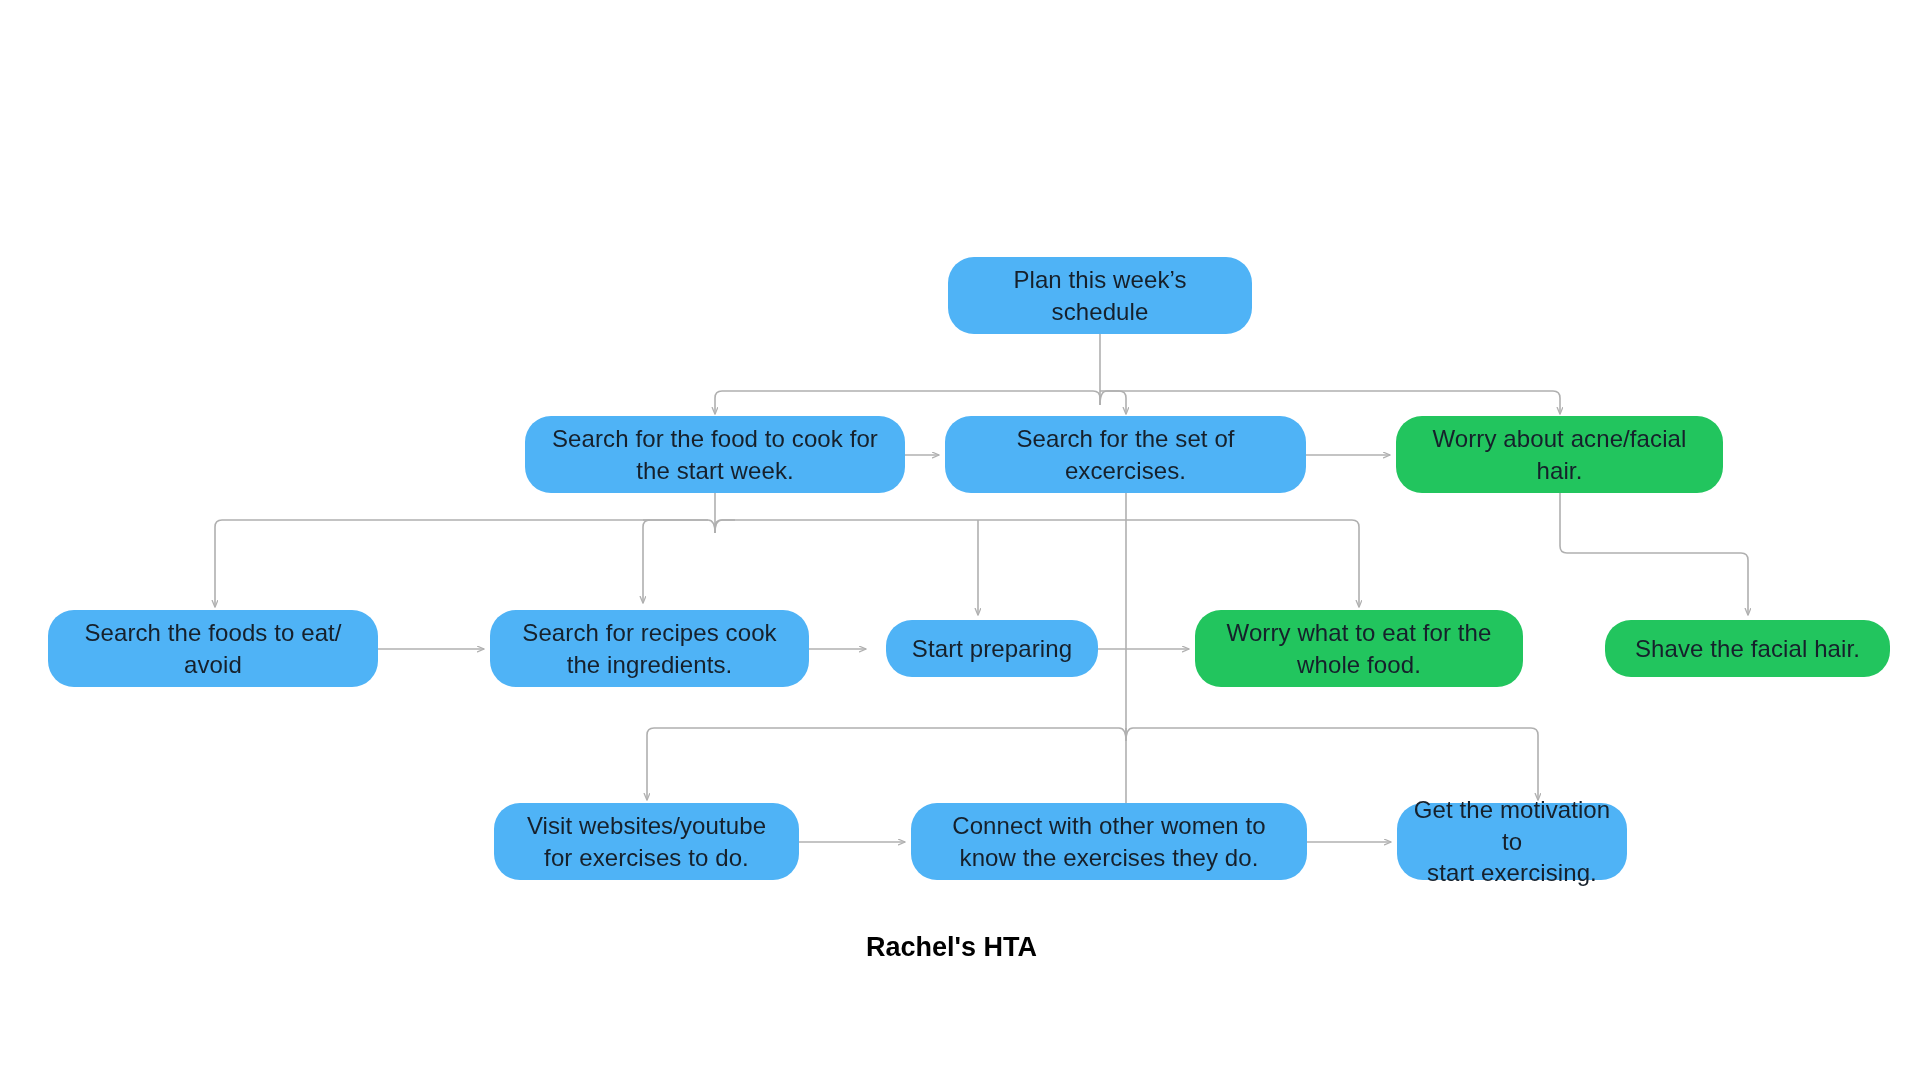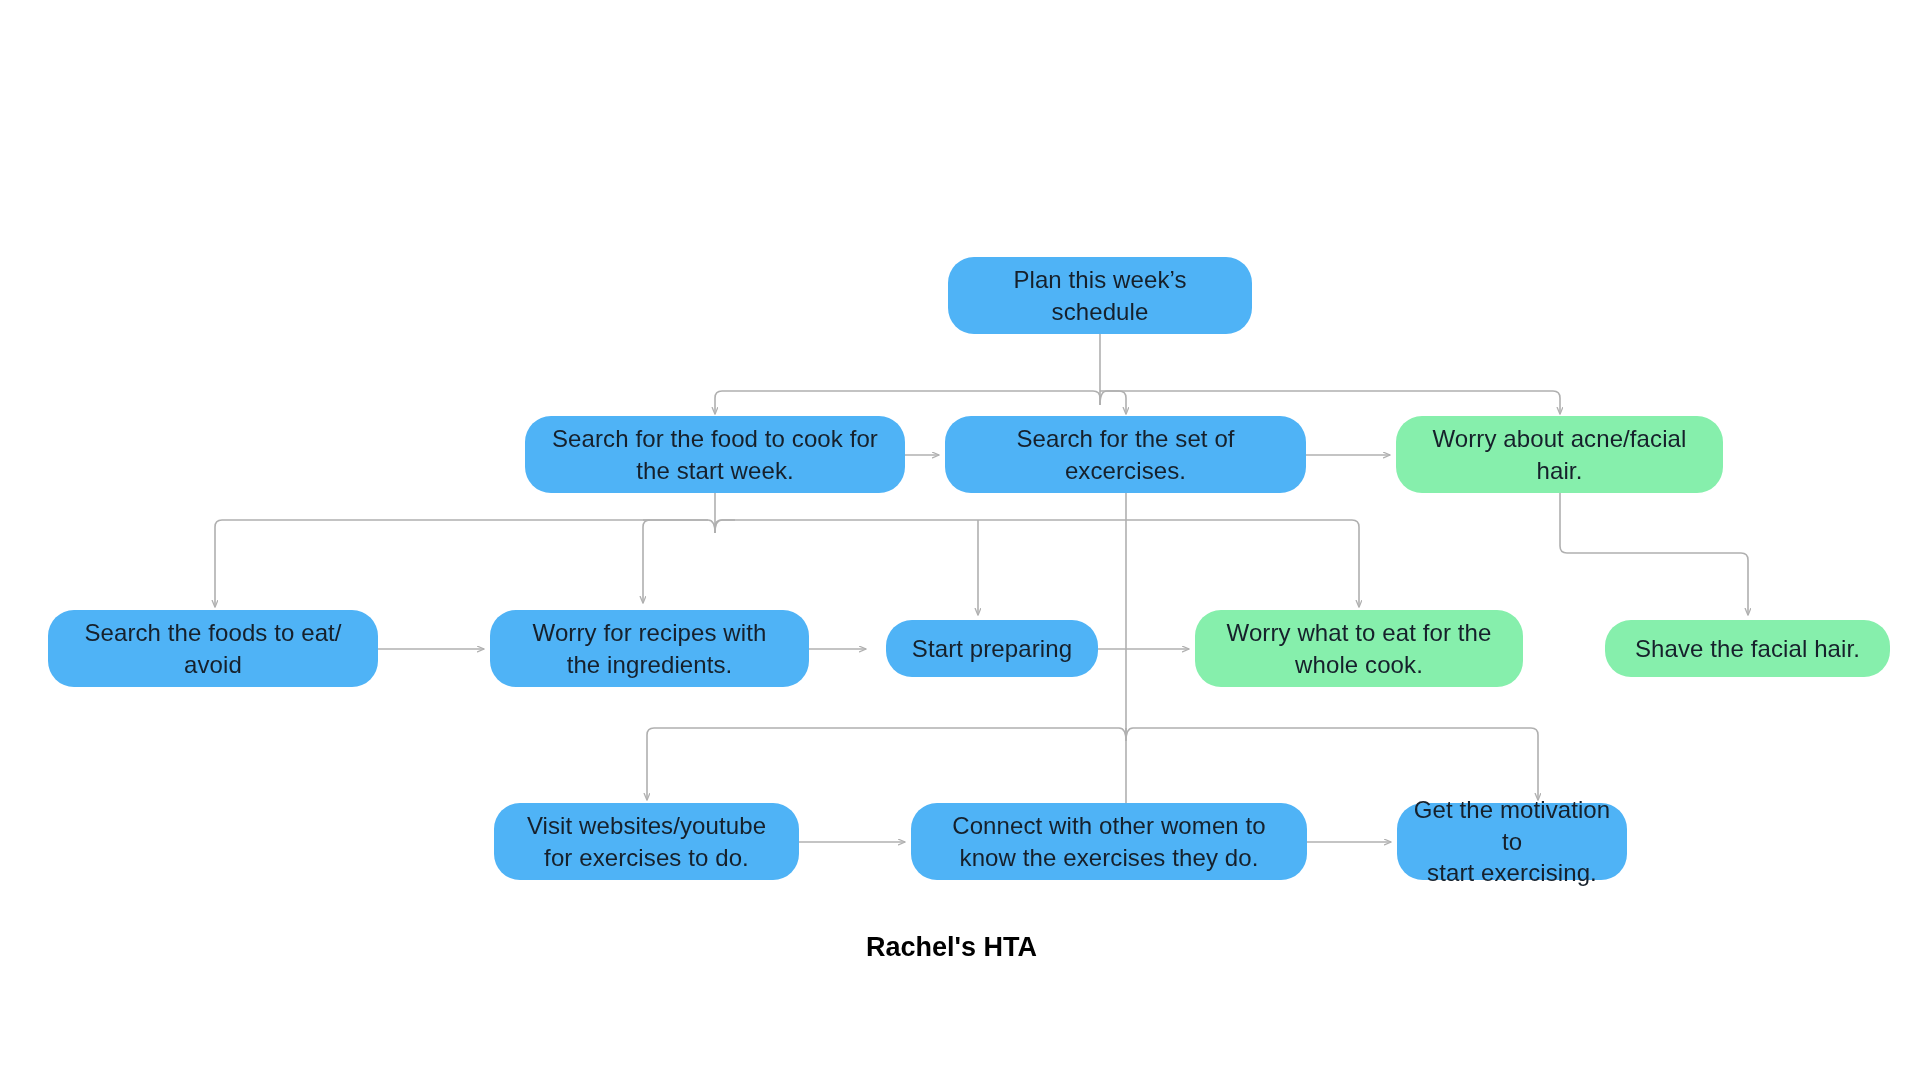--- a/index.html
+++ b/index.html
@@ -40,21 +40,21 @@
     color: #16202b;
     font-size: 24px;
     line-height: 1.32;
     font-weight: 400;
     letter-spacing: 0.1px;
     padding: 0 14px;
     white-space: pre-line;
     z-index: 2;
   }
   .node.primary   { background: #4FB3F6; }
-  .node.secondary { background: #86efac; }
+  .node.secondary { background: #22c55e; }
   .caption {
     position: absolute;
     font-size: 27px;
     font-weight: bold;
     color: #000000;
     white-space: nowrap;
     z-index: 3;
   }
 </style>
 </head>
@@ -120,25 +120,25 @@
       <div class="node primary" style="left: 948px; top: 229px; width: 304px; height: 77px;">Plan this week’s
 schedule</div>
       <div class="node primary" style="left: 525px; top: 388px; width: 380px; height: 77px;">Search for the food to cook for
 the start week.</div>
       <div class="node primary" style="left: 945px; top: 388px; width: 361px; height: 77px;">Search for the set of
 excercises.</div>
       <div class="node secondary" style="left: 1396px; top: 388px; width: 327px; height: 77px;">Worry about acne/facial
 hair.</div>
       <div class="node primary" style="left: 48px; top: 582px; width: 330px; height: 77px;">Search the foods to eat/
 avoid</div>
-      <div class="node primary" style="left: 490px; top: 582px; width: 319px; height: 77px;">Worry for recipes with
+      <div class="node primary" style="left: 490px; top: 582px; width: 319px; height: 77px;">Search for recipes cook
 the ingredients.</div>
       <div class="node primary" style="left: 886px; top: 592px; width: 212px; height: 57px;">Start preparing</div>
       <div class="node secondary" style="left: 1195px; top: 582px; width: 328px; height: 77px;">Worry what to eat for the
-whole cook.</div>
+whole food.</div>
       <div class="node secondary" style="left: 1605px; top: 592px; width: 285px; height: 57px;">Shave the facial hair.</div>
       <div class="node primary" style="left: 494px; top: 775px; width: 305px; height: 77px;">Visit websites/youtube
 for exercises to do.</div>
       <div class="node primary" style="left: 911px; top: 775px; width: 396px; height: 77px;">Connect with other women to
 know the exercises they do.</div>
       <div class="node primary" style="left: 1397px; top: 775px; width: 230px; height: 77px;">Get the motivation to
 start exercising.</div>
     </div>
 
   <div class="caption" style="left: 866px; top: 904px;">Rachel's HTA</div>

